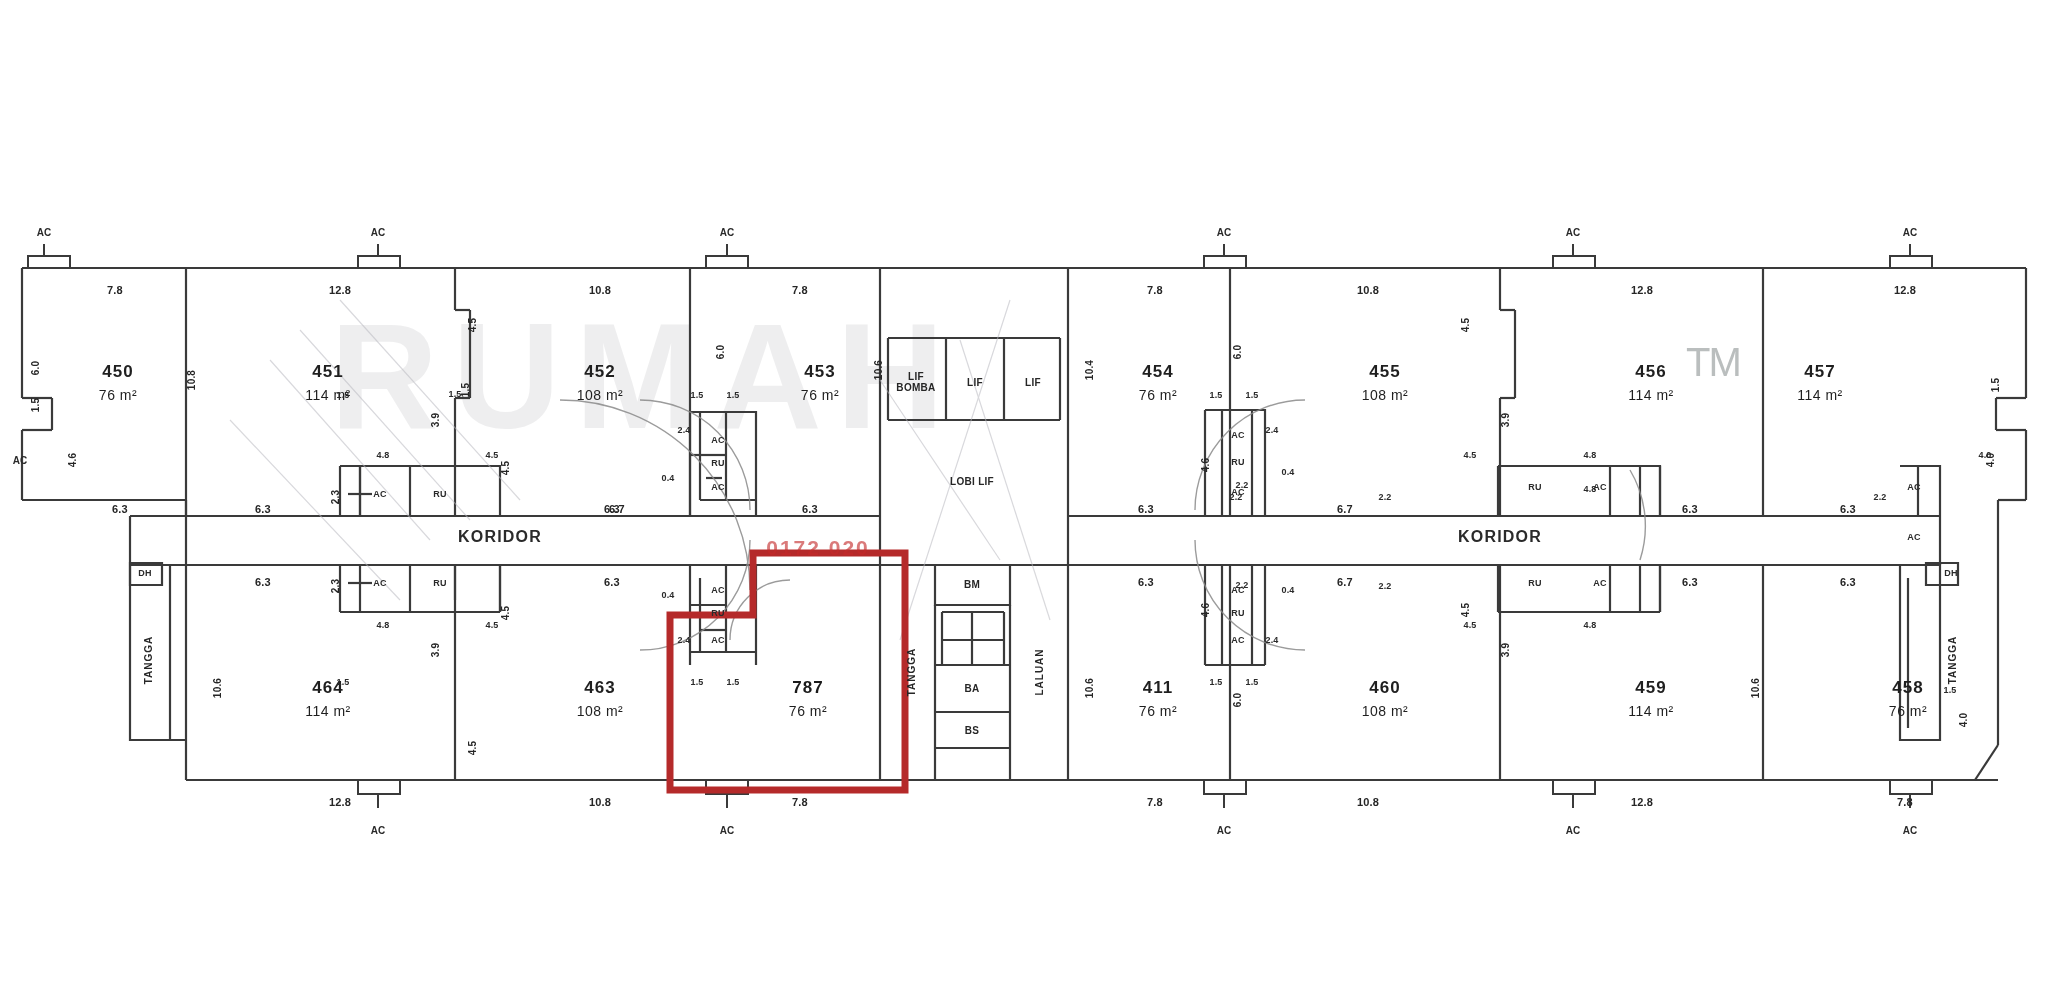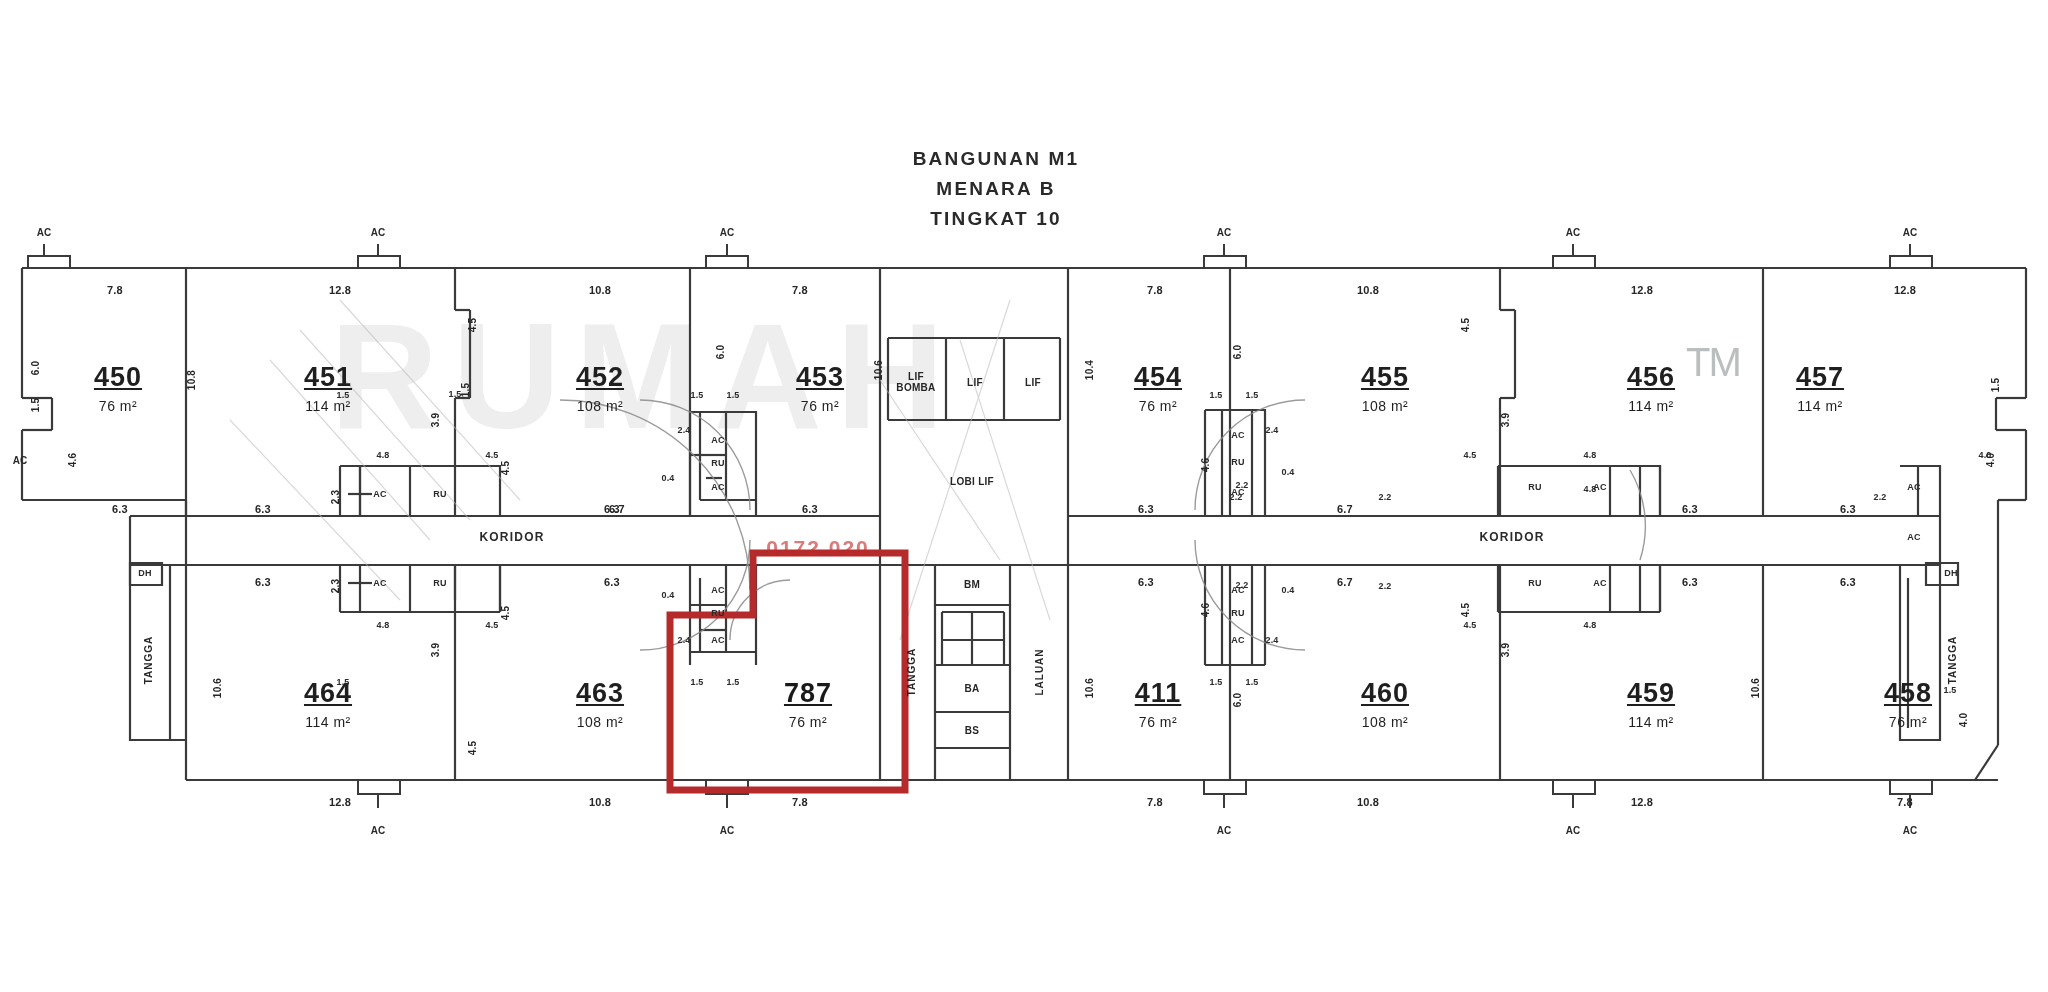--- a/index.html
+++ b/index.html
@@ -14,23 +14,22 @@
   svg.plan{position:absolute;left:0;top:0;width:2048px;height:992px;}
   .title-block{
     position:absolute;left:866px;top:148px;width:260px;
     text-align:center;
   }
   .title-line{
     font-size:19px;letter-spacing:2.2px;font-weight:700;color:#2a2a2a;
     margin-bottom:8px;font-family:"Liberation Sans",sans-serif;
   }
   .unit-no{
-    font-size:27px;font-weight:600;letter-spacing:1px;color:#1f1f1f;
-    text-align:right;
-    text-decoration:underline;
+    font-size:17px;font-weight:600;letter-spacing:1px;color:#1f1f1f;
+    text-align:center;
   }
   .unit-area{
     font-size:14px;font-weight:500;letter-spacing:.5px;color:#1f1f1f;
     text-align:center;margin-top:5px;
   }
   .unit-wrap{position:absolute;transform:translateX(-50%);}
   .dim{
     position:absolute;font-size:11px;font-weight:700;color:#262626;
     transform:translateX(-50%);letter-spacing:.2px;
   }
@@ -46,22 +45,22 @@
   .core-lbl{
     position:absolute;font-size:10px;font-weight:700;color:#262626;
     transform:translate(-50%,-50%);text-align:center;letter-spacing:.3px;
   }
   .core-lbl-v{
     position:absolute;font-size:10px;font-weight:700;color:#262626;
     writing-mode:vertical-rl;transform:translate(-50%,-50%) rotate(180deg);
     letter-spacing:1px;
   }
   .corridor-lbl{
-    position:absolute;font-size:12px;font-weight:700;color:#2a2a2a;
-    transform:translate(-50%,-50%);letter-spacing:1.2px;margin-left:12px;
+    position:absolute;font-size:16px;font-weight:700;color:#2a2a2a;
+    transform:translate(-50%,-50%);letter-spacing:1.2px;
   }
   .ac-lbl{
     position:absolute;font-size:10px;font-weight:700;color:#2a2a2a;
     transform:translate(-50%,-50%);
   }
   .watermark{
     position:absolute;pointer-events:none;
     font-size:150px;font-weight:700;color:rgba(120,120,130,.13);
     letter-spacing:14px;font-family:"Liberation Sans",sans-serif;
   }
@@ -285,25 +284,20 @@
       <path d="M340 300 L520 500"></path>
       <path d="M230 420 L400 600"></path>
       <path d="M880 380 L1000 560"></path>
       <path d="M1010 300 L900 640"></path>
       <path d="M960 340 L1050 620"></path>
     </g>
 
     <path d="M753 553 H905 V790 H670 V615 H753 Z" fill="none" stroke="#b52a2a" stroke-width="7" stroke-linejoin="miter"></path>
   </svg>
 
-  <div class="title-block">
-    <div class="title-line">BANGUNAN M1</div>
-    <div class="title-line">MENARA B</div>
-    <div class="title-line">TINGKAT 10</div>
-  </div>
 
   <div class="red-stamp" style="left:818px;top:536px;">0172 020</div>
 
   <div id="unit-layer">
       <div class="unit-wrap" style="left: 118px; top: 362px;">
         <div class="unit-no">450</div>
         <div class="unit-area">76 m²</div>
       </div>
       <div class="unit-wrap" style="left: 328px; top: 362px;">
         <div class="unit-no">451</div>

